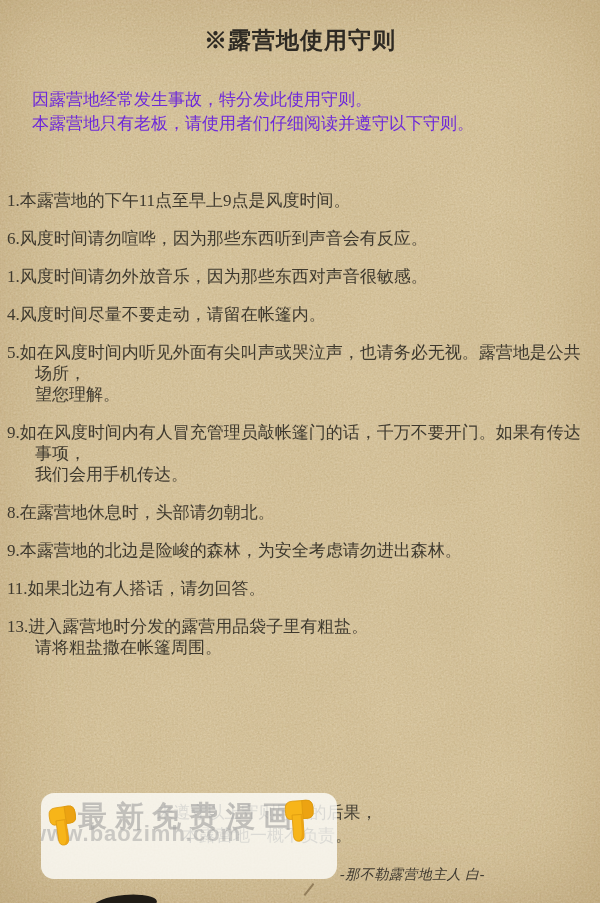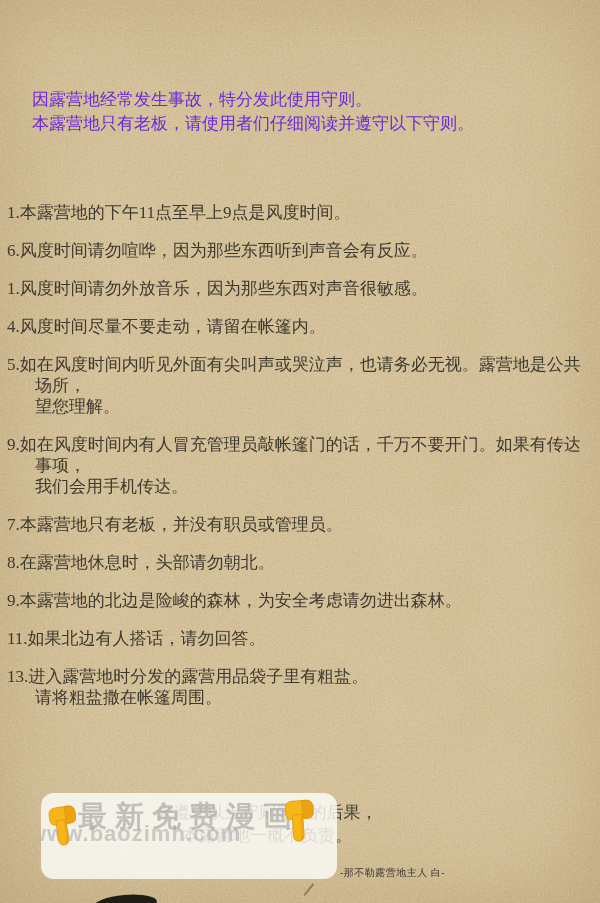--- a/index.html
+++ b/index.html
@@ -62,21 +62,21 @@
     position: absolute;
     top: 186px;
     left: 7px;
     width: 588px;
     z-index: 3;
     font-size: 17px;
     line-height: 21px;
   }
 
   .rule {
-    margin: 16px 0 17px 0;
+    margin: 4px 0 17px 0;
     padding-left: 28px;
     text-indent: -28px;
     white-space: pre-wrap;
     color: #3e392e;
   }
 
   .disclaimer {
     position: absolute;
     top: 801px;
     left: 0;
@@ -86,23 +86,24 @@
     font-size: 17px;
     line-height: 23px;
     color: #464135;
   }
 
   .signature {
     position: absolute;
     top: 866px;
     left: 340px;
     z-index: 3;
-    font-size: 10px;
+    font-size: 14px;
     letter-spacing: 0.5px;
     color: #3c372e;
+    font-style: italic;
   }
 
   .watermark-box {
     position: absolute;
     left: 33px;
     top: 793px;
     width: 296px;
     height: 86px;
     z-index: 5;
     border-radius: 13px;
@@ -179,36 +180,36 @@
     <filter id="gMottle" x="0" y="0" width="100%" height="100%">
       <feTurbulence type="fractalNoise" baseFrequency="0.012" numOctaves="3" seed="7"></feTurbulence>
       <feColorMatrix type="matrix" values="0 0 0 0 0.45  0 0 0 0 0.33  0 0 0 0 0.14  0.7 0.4 0 0 -0.30"></feColorMatrix>
     </filter>
     <rect width="600" height="903" filter="url(#gMottle)" opacity="0.22"></rect>
     <rect width="600" height="903" filter="url(#gDark)" opacity="0.30"></rect>
     <rect width="600" height="903" filter="url(#gLight)" opacity="0.30"></rect>
   </svg>
   <div class="vignette"></div>
 
+  <div class="doc-title">※露营地使用守则</div>
 
   <div class="intro">
     <div>因露营地经常发生事故，特分发此使用守则。</div>
     <div>本露营地只有老板，请使用者们仔细阅读并遵守以下守则。</div>
   </div>
 
   <div class="rules">
     <div class="rule">1.本露营地的下午11点至早上9点是风度时间。</div>
     <div class="rule">6.风度时间请勿喧哗，因为那些东西听到声音会有反应。</div>
     <div class="rule">1.风度时间请勿外放音乐，因为那些东西对声音很敏感。</div>
     <div class="rule">4.风度时间尽量不要走动，请留在帐篷内。</div>
     <div class="rule">5.如在风度时间内听见外面有尖叫声或哭泣声，也请务必无视。露营地是公共场所，
 望您理解。</div>
     <div class="rule">9.如在风度时间内有人冒充管理员敲帐篷门的话，千万不要开门。如果有传达事项，
 我们会用手机传达。</div>
-    <div class="rule">7.本露营地只有老板，并没有职员或管理员。</div>
     <div class="rule">8.在露营地休息时，头部请勿朝北。</div>
     <div class="rule">9.本露营地的北边是险峻的森林，为安全考虑请勿进出森林。</div>
     <div class="rule">11.如果北边有人搭话，请勿回答。</div>
     <div class="rule">13.进入露营地时分发的露营用品袋子里有粗盐。
 请将粗盐撒在帐篷周围。</div>
   </div>
 
   <div class="disclaimer">
     <div>未遵守以上守则导致的后果，</div>
     <div>本露营地一概不负责。</div>

